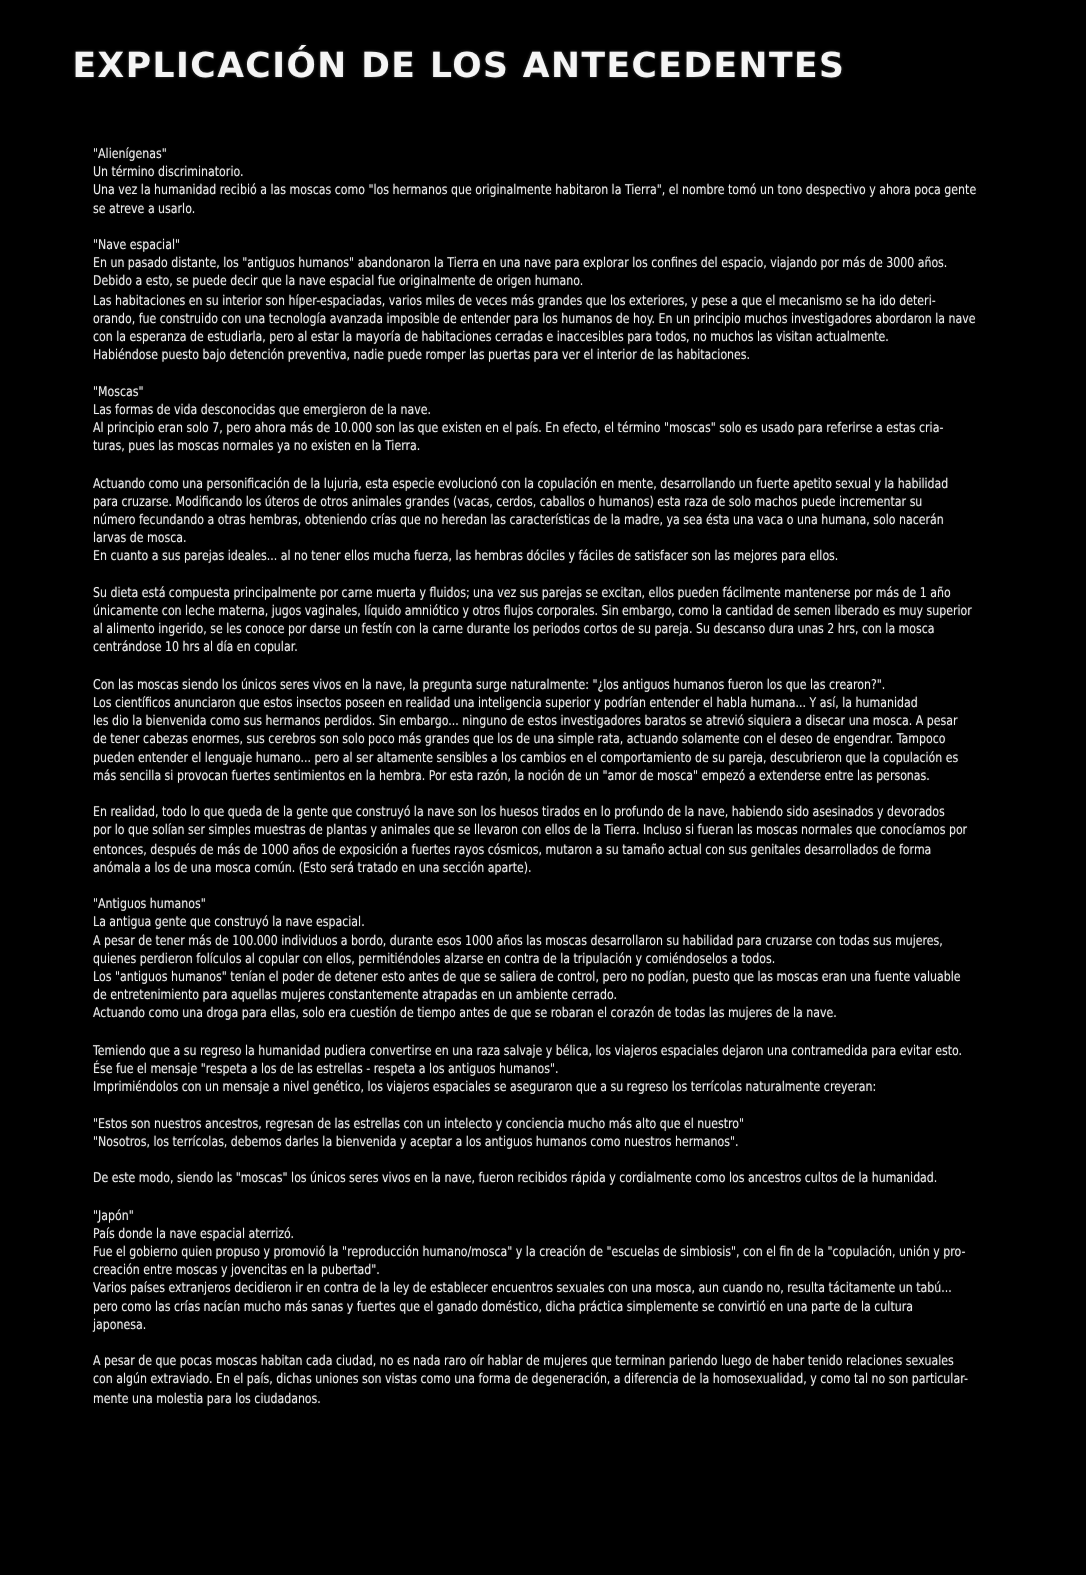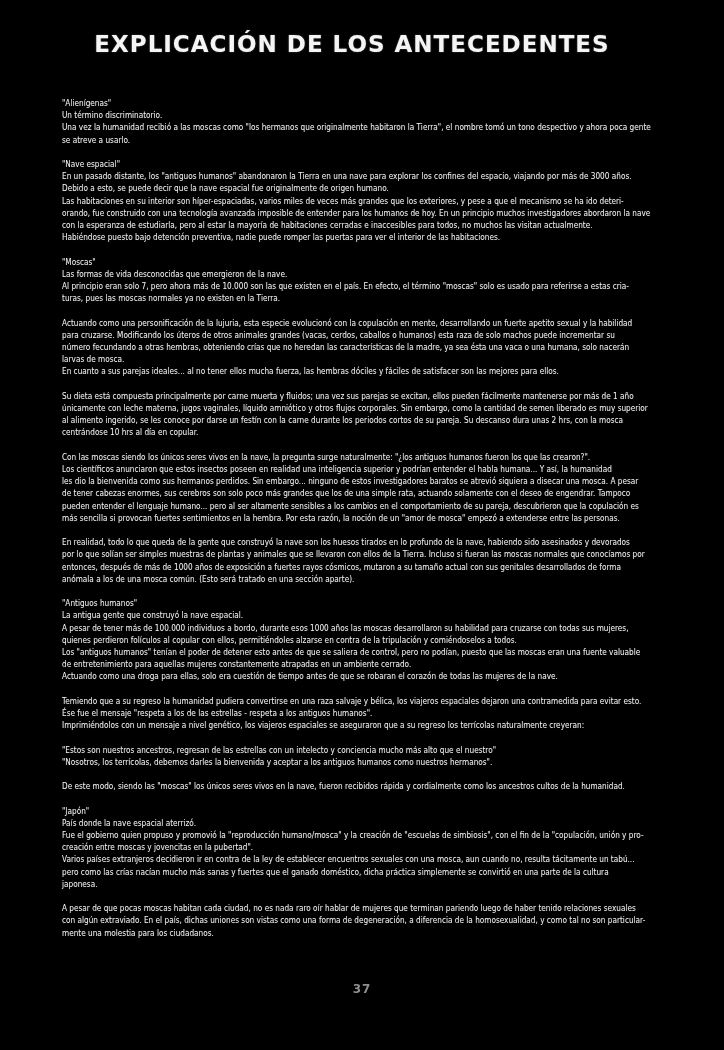--- a/index.html
+++ b/index.html
@@ -6,21 +6,20 @@
   .page {
     position:relative; width:724px; height:1050px;
     background:#000000; overflow:hidden;
     font-family:"DejaVu Sans", sans-serif;
   }
   .title {
     position:absolute; top:31px; left:0; width:612px; margin:0;
     text-align:center; font-size:23px; line-height:27px; font-weight:bold;
     letter-spacing:1px; color:#f5f5f5;
     text-shadow:0 0 2px rgba(255,255,255,0.3);
-    padding-left:46px;
   }
   .body-text {
     position:absolute; top:97px; left:62px; width:736px;
     transform:scaleX(0.815); transform-origin:0 0;
     color:#eeeeee; font-size:9px; line-height:12.2px;
     text-shadow:0 0 1px rgba(255,255,255,0.25);
   }
   .block { margin:0 0 12.2px 0; }
   .heading, .lines { white-space:pre-line; }
   .page-number {
@@ -129,15 +128,14 @@
     </section>
 
     <section class="block">
       <div class="lines">A pesar de que pocas moscas habitan cada ciudad, no es nada raro oír hablar de mujeres que terminan pariendo luego de haber tenido relaciones sexuales
 con algún extraviado. En el país, dichas uniones son vistas como una forma de degeneración, a diferencia de la homosexualidad, y como tal no son particular-
 mente una molestia para los ciudadanos.</div>
     </section>
 
   </div>
 
-  <div class="page-number">37</div>
 
 </div>
 
 </body></html>

